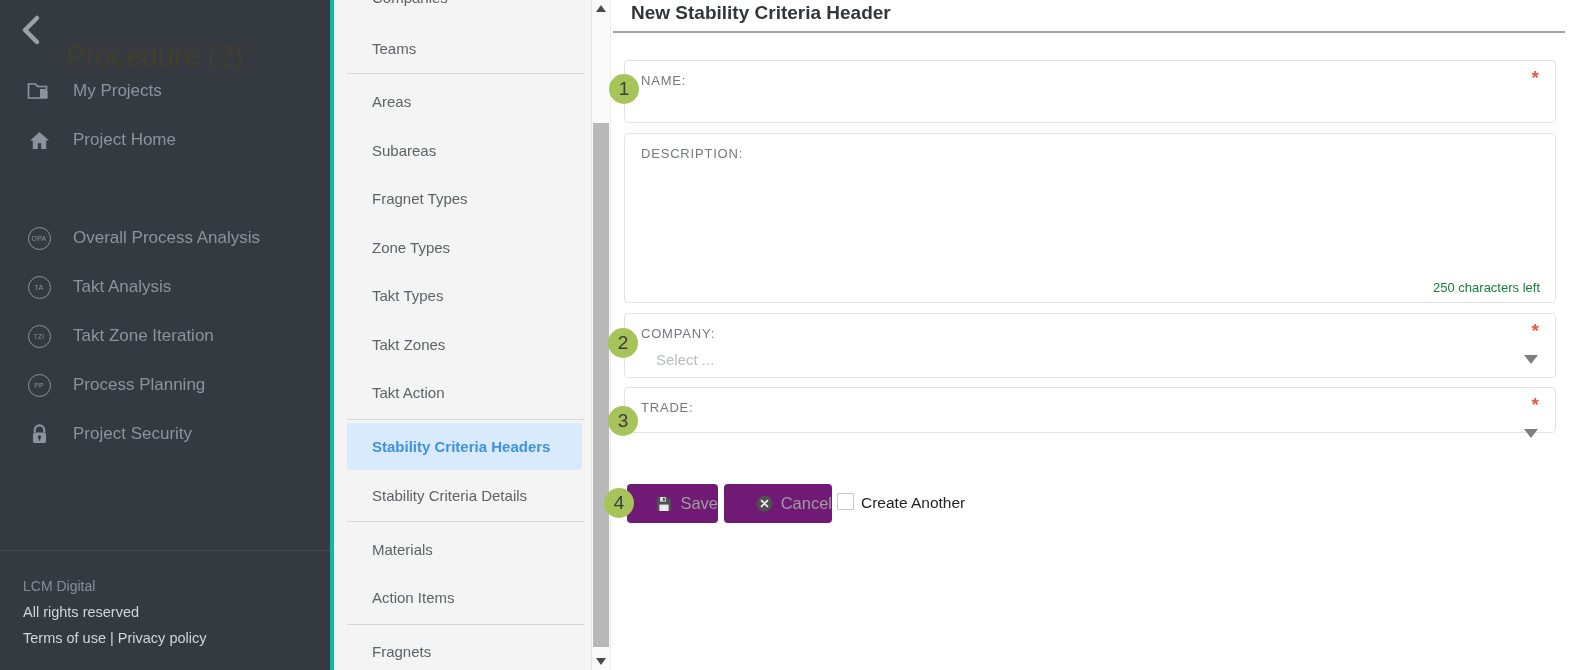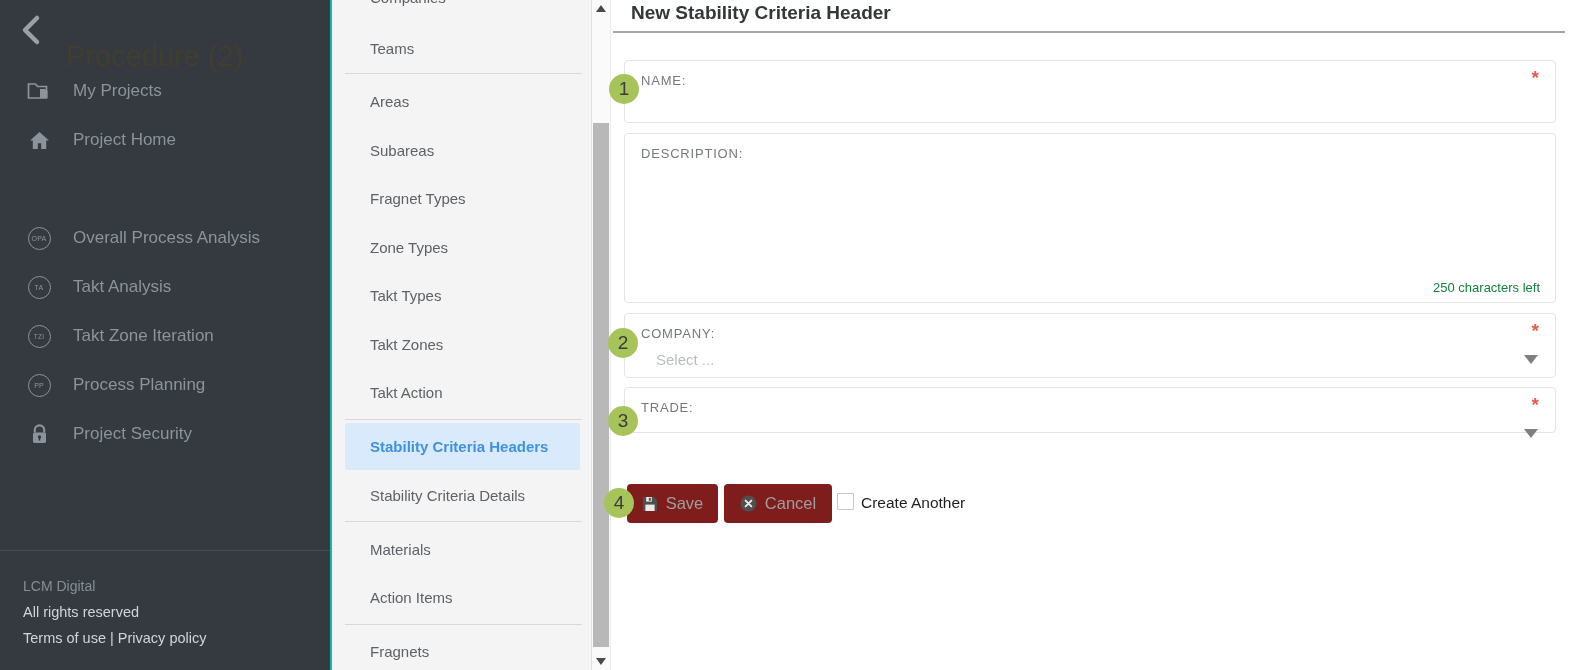--- a/index.html
+++ b/index.html
@@ -16,21 +16,21 @@
   .nav-item.active { color:#ffffff; }
   .nav-item.active .nav-label { font-weight:bold; }
   .badge-circle { width:23px; height:23px; border:1.5px solid #8c939a; border-radius:50%; display:flex; align-items:center; justify-content:center; font-size:7px; letter-spacing:0.2px; color:#8c939a; }
   .footer-divider { position:absolute; left:0; top:550px; width:330px; height:1px; background:#474d53; }
   .footer-brand { position:absolute; left:23px; top:578px; font-size:14px; color:#868d94; }
   .footer-rights { position:absolute; left:23px; top:604px; font-size:14.5px; color:#d2d5d8; }
   .footer-links { position:absolute; left:23px; top:630px; font-size:14.5px; color:#d2d5d8; }
   .footer-links span { cursor:pointer; }
 
   
-  #submenu { position:absolute; left:330px; top:0; width:261px; height:670px; background:#f4f4f4; border-left:2px solid #14b8a6; }
+  #submenu { position:absolute; left:330px; top:0; width:261px; height:670px; background:#f4f4f4; border-left:4px solid #14b8a6; }
   .sub-item { position:absolute; left:13px; width:235px; height:30px; display:flex; align-items:center; padding-left:25px; font-size:15px; color:#5e6266; cursor:pointer; white-space:nowrap; }
   .sub-item.active { height:47px; background:#d8eafb; color:#4092dc; font-weight:bold; border-radius:2px; }
   .sub-divider { position:absolute; left:13px; width:237px; height:1px; background:#d8d8d8; }
 
   
   #vscroll { position:absolute; left:591px; top:0; width:20px; height:670px; background:#fafafa; border-left:1px solid #e2e2e2; border-right:1px solid #ededed; }
   .scroll-thumb { position:absolute; left:1px; top:123px; width:16px; height:524px; background:#b8b8b8; }
   .tri-up { position:absolute; left:4px; top:5px; width:0; height:0; border-left:5px solid transparent; border-right:5px solid transparent; border-bottom:7px solid #4a4a4a; }
   .tri-down { position:absolute; left:4px; top:658px; width:0; height:0; border-left:5px solid transparent; border-right:5px solid transparent; border-top:7px solid #4a4a4a; }
 
@@ -38,21 +38,21 @@
   #main { position:absolute; left:611px; top:0; width:960px; height:670px; background:#fff; }
   .main-title { position:absolute; left:20px; top:2px; font-size:19px; font-weight:bold; color:#33363a; white-space:nowrap; }
   .main-hr { position:absolute; left:2px; top:31px; width:952px; height:2px; background:#a3a3a3; }
   .field { position:absolute; left:13px; width:932px; background:#fff; border:1px solid #e4e4e4; border-radius:4px; }
   .field-label { position:absolute; left:16px; top:12px; font-size:13px; color:#75787c; letter-spacing:0.8px; }
   .req { position:absolute; right:16px; top:6px; color:#e8594b; font-size:19px; font-weight:bold; }
   .select-placeholder { position:absolute; left:16px; top:37px; font-size:15px; color:#b9bdc1;margin-left:15px; }
   .dd-arrow { position:absolute; right:17px; top:41px; width:0; height:0; border-left:7px solid transparent; border-right:7px solid transparent; border-top:9px solid #7f7f7f; cursor:pointer; }
   .char-counter { position:absolute; right:15px; bottom:7px; font-size:13px; color:#15803d; }
   .marker { position:absolute; width:30px; height:30px; border-radius:50%; background:#a6c45a; color:#3c3c3c; display:flex; align-items:center; justify-content:center; font-size:19px; z-index:5; }
-  .btn { position:absolute; top:484px; height:39px; background:#7f1d1d; border:none; border-radius:4px; display:flex; align-items:center; justify-content:center; gap:8px; color:#9e9e9e; font-size:16.5px; font-family:"Liberation Sans",sans-serif; cursor:pointer; }
+  .btn { position:absolute; top:484px; height:39px; background:#701a75; border:none; border-radius:4px; display:flex; align-items:center; justify-content:flex-end; gap:8px; color:#9e9e9e; font-size:16.5px; font-family:"Liberation Sans",sans-serif; cursor:pointer; }
   .checkbox { position:absolute; left:226px; top:493px; width:17px; height:17px; background:#fff; border:1px solid #c6c6c6; border-radius:1px; cursor:pointer; }
   .cb-label { position:absolute; left:250px; top:494px; font-size:15.5px; color:#1e1e1e; cursor:pointer; white-space:nowrap; }
 </style>
 </head>
 <body>
 
 <div id="root">
 
   <div id="sidebar">
     <div class="back-btn">

